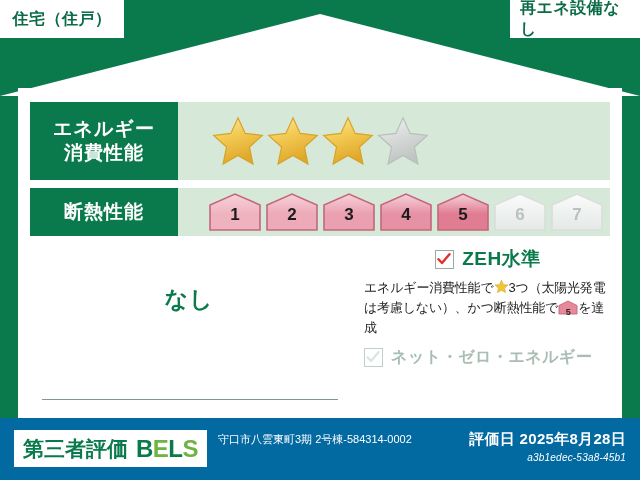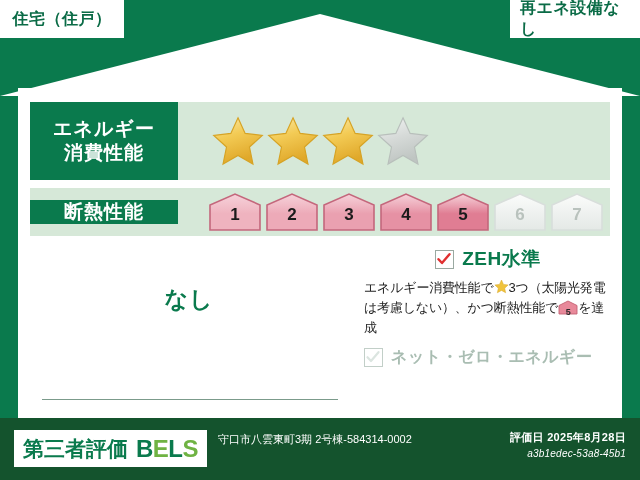--- a/index.html
+++ b/index.html
@@ -89,21 +89,21 @@
   
   .perf-row {
     position: absolute;
     left: 12px;
     width: 580px;
     display: flex;
     align-items: stretch;
     background: #d6e8d8;
   }
   #row-energy    { top: 14px;  height: 78px; }
-  #row-insulation{ top: 100px; height: 48px; align-items: center; }
+  #row-insulation{ top: 100px; height: 48px; }
 
   .perf-key {
     width: 148px;
     background: #0a7a4d;
     color: #ffffff;
     font-weight: bold;
     font-size: 19px;
     line-height: 24px;
     display: flex;
     flex-direction: column;
@@ -253,21 +253,21 @@
     letter-spacing: 0.5px;
   }
 
   
   #footer {
     position: absolute;
     left: 0;
     bottom: 0;
     width: 640px;
     height: 62px;
-    background: #14532d;
+    background: #0369a1;
   }
   #bels-logo {
     position: absolute;
     left: 14px;
     top: 12px;
     height: 37px;
     background: #ffffff;
     display: flex;
     align-items: center;
     padding: 0 9px;
@@ -297,21 +297,21 @@
     font-size: 11px;
     line-height: 15px;
   }
   #eval-block {
     position: absolute;
     right: 14px;
     top: 12px;
     text-align: right;
     color: #ffffff;
   }
-  #eval-date { font-size: 11px; font-weight: bold; letter-spacing: 0.3px; }
+  #eval-date { font-size: 15px; font-weight: bold; letter-spacing: 0.3px; }
   #eval-id   { font-size: 10px; margin-top: 3px; letter-spacing: 0.2px; font-style: italic; }
 </style>
 </head>
 <body>
 
 <div id="label-root">
 
   <div id="roof">
     <svg width="640" height="96" viewBox="0 0 640 96">
       <polygon points="0,96 320,14 640,96 640,96 0,96" fill="#ffffff"></polygon>

